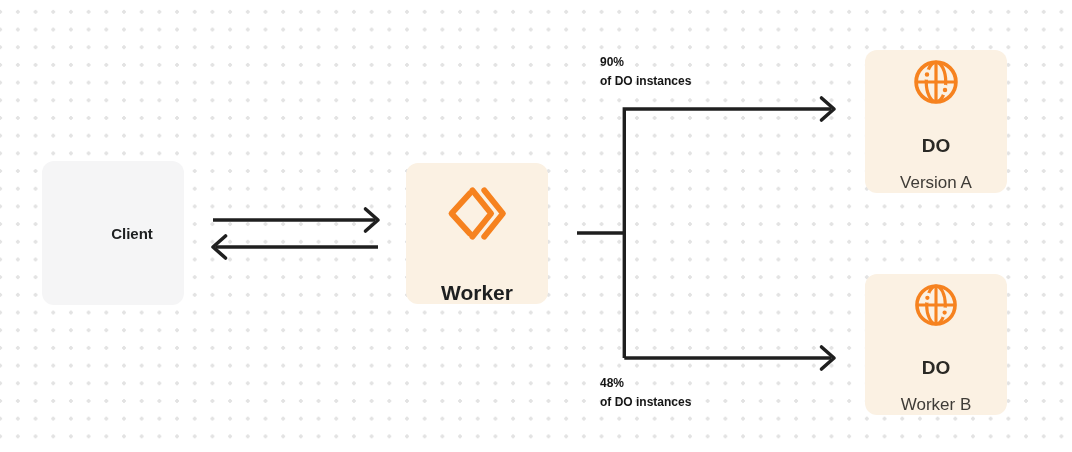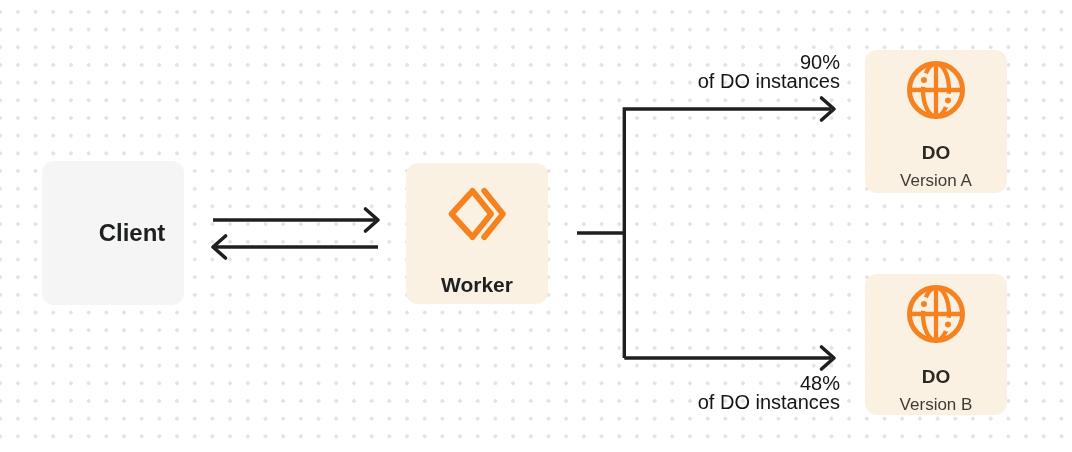--- a/index.html
+++ b/index.html
@@ -9,33 +9,33 @@
     overflow:hidden;
     font-family:"Liberation Sans","DejaVu Sans",sans-serif;
     background-color:#ffffff;
     background-image:radial-gradient(circle,#e3e3e3 1.6px,rgba(227,227,227,0) 1.9px);
     background-size:17.7px 17.7px;
     background-position:9px 3px;
   }
   svg.connectors{position:absolute;left:0;top:0;width:1072px;height:452px;}
   .line{stroke:#1f1f1f;stroke-width:3.4;fill:none;stroke-linecap:butt;stroke-linejoin:miter;}
   .head{stroke:#1f1f1f;stroke-width:3.6;fill:none;stroke-linecap:round;stroke-linejoin:round;}
-  .node{position:absolute;border-radius:12px;display:flex;flex-direction:column;align-items:center;box-sizing:border-box;}
+  .node{position:absolute;border-radius:12px;display:flex;flex-direction:column;align-items:center;box-sizing:border-box;gap:9px;}
   .node-client{left:42px;top:161px;width:142px;height:144px;background:#f5f5f6;justify-content:center;}
-  .node-client .big-label{font-size:24px;font-weight:700;color:#1d1f20;margin-left:38px;}
+  .node-client .big-label{font-size:15px;font-weight:700;color:#1d1f20;margin-left:38px;}
   .node-worker{left:406px;top:163px;width:142px;height:141px;background:#fbf1e3;}
   .node-worker .icon{margin-top:22px;width:60px;height:58px;}
   .node-worker .big-label{margin-top:31px;font-size:21px;font-weight:700;color:#1d1f20;line-height:22px;}
   .node-do{width:142px;background:#fbf1e3;}
   .node-do-a{left:865px;top:50px;height:143px;}
   .node-do-b{left:865px;top:274px;height:141px;}
   .node-do .icon{margin-top:8px;width:64px;height:64px;}
   .node-do .do-title{margin-top:20px;font-size:19px;font-weight:700;color:#2a2925;line-height:21px;}
   .node-do .do-subtitle{margin-top:8px;font-size:17px;font-weight:400;color:#3f3c37;line-height:20px;}
-  .edge-label{position:absolute;width:240px;text-align:right;color:#151515;font-size:20px;font-weight:400;line-height:19px;}
+  .edge-label{position:absolute;width:240px;text-align:left;color:#151515;font-size:12px;font-weight:700;line-height:19px;}
   .edge-label-a{left:600px;top:53px;}
   .edge-label-b{left:600px;top:374px;}
   .edge-label .pct{display:block;}
   .edge-label .cap{display:block;}
 </style>
 </head>
 <body>
 
 <div class="canvas">
 
@@ -86,21 +86,21 @@
       <g fill="none" stroke="#F6821F">
         <circle cx="32" cy="32" r="26.5" stroke-width="5"></circle>
         <line x1="32" y1="6" x2="32" y2="58" stroke-width="4.3"></line>
         <ellipse cx="32" cy="32" rx="13" ry="26.3" stroke-width="4.3"></ellipse>
         <line x1="6" y1="32" x2="58" y2="32" stroke-width="4.3"></line>
       </g>
       <circle cx="20" cy="22" r="5" fill="#F6821F" stroke="#FBF1E3" stroke-width="4"></circle>
       <circle cx="44" cy="42.5" r="5" fill="#F6821F" stroke="#FBF1E3" stroke-width="4"></circle>
     </svg>
     <span class="do-title">DO</span>
-    <span class="do-subtitle">Version B</span>
+    <span class="do-subtitle">Worker B</span>
   </div>
 
   <div class="edge-label edge-label-a">
     <span class="pct">90%</span>
     <span class="cap">of DO instances</span>
   </div>
 
   <div class="edge-label edge-label-b">
     <span class="pct">48%</span>
     <span class="cap">of DO instances</span>

